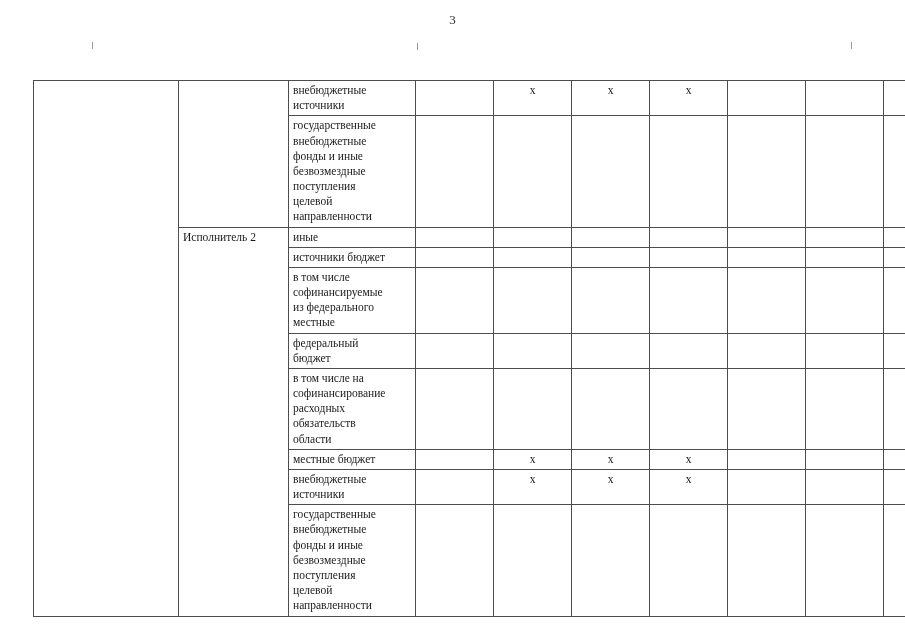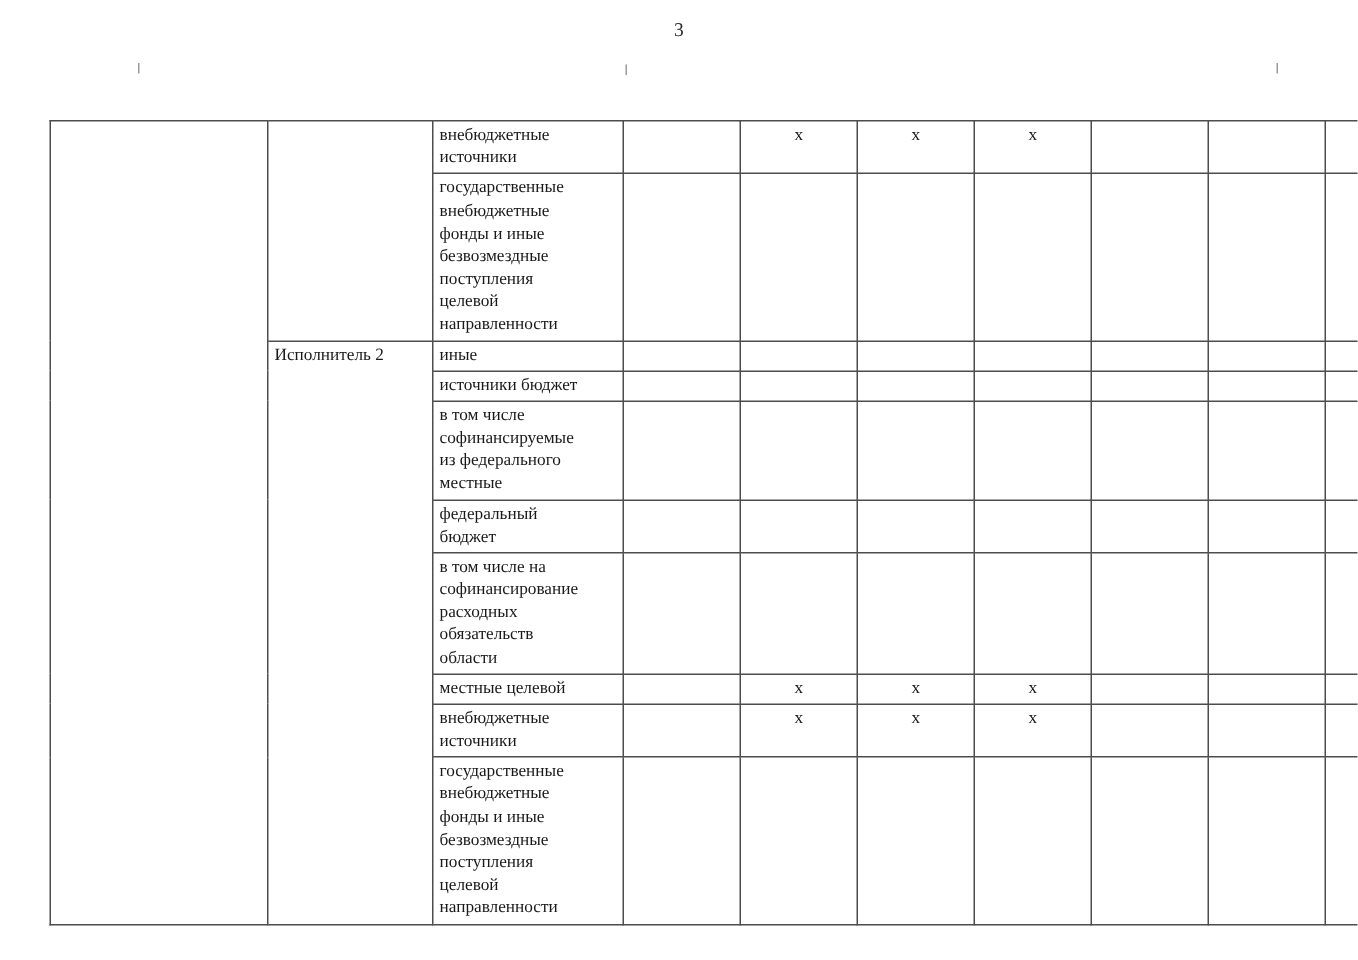--- a/index.html
+++ b/index.html
@@ -177,21 +177,21 @@
         <td class="c-num"></td>
         <td class="c-num"></td>
         <td class="c-num"></td>
         <td class="c-num"></td>
         <td class="c-num"></td>
         <td class="c-num"></td>
 
       </tr>
 
       <tr>
-        <td class="c-col2 label-cell">местные целевой</td>
+        <td class="c-col2 label-cell">местные бюджет</td>
         <td class="c-num"></td>
         <td class="c-num">x</td>
         <td class="c-num">x</td>
         <td class="c-num">x</td>
         <td class="c-num"></td>
         <td class="c-num"></td>
         <td class="c-num">x</td>
 
       </tr>
 

